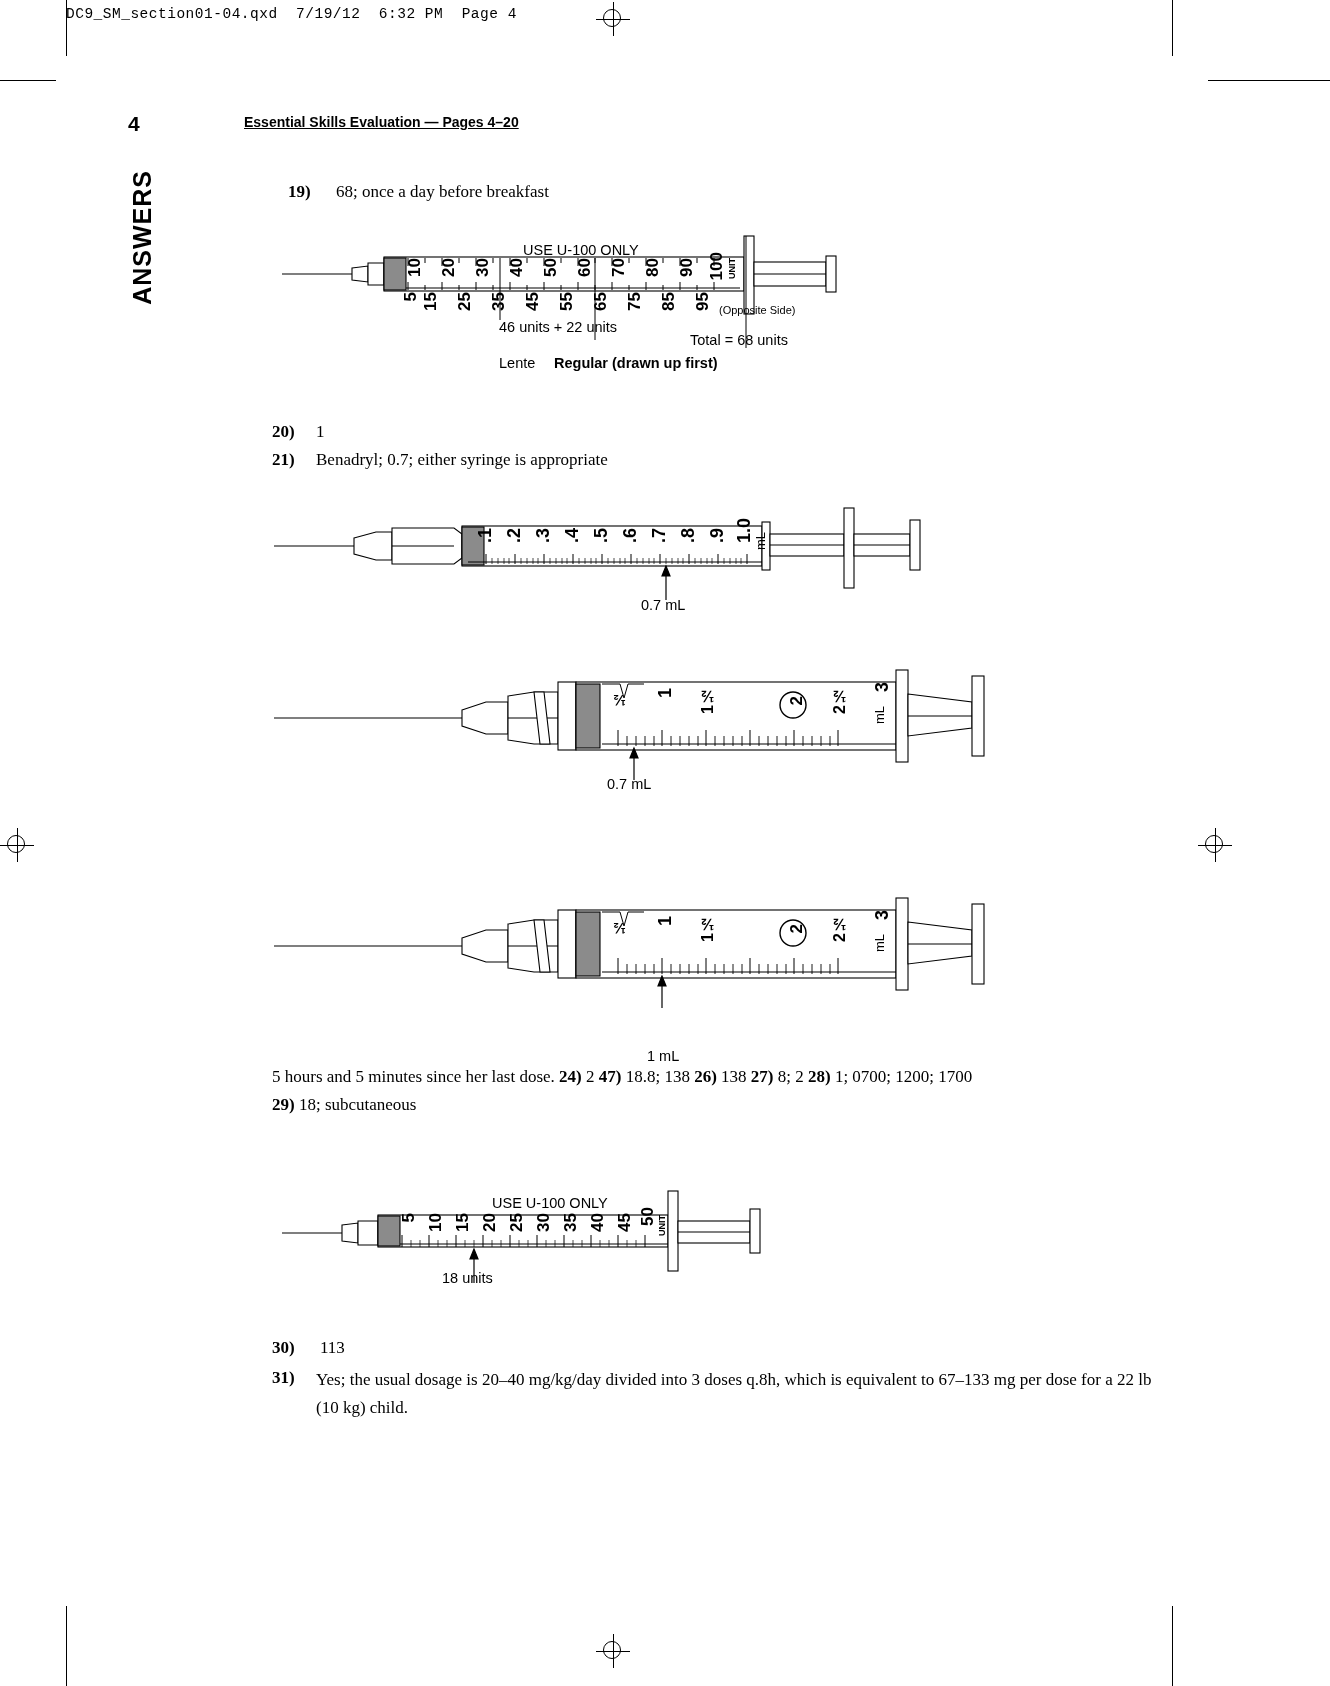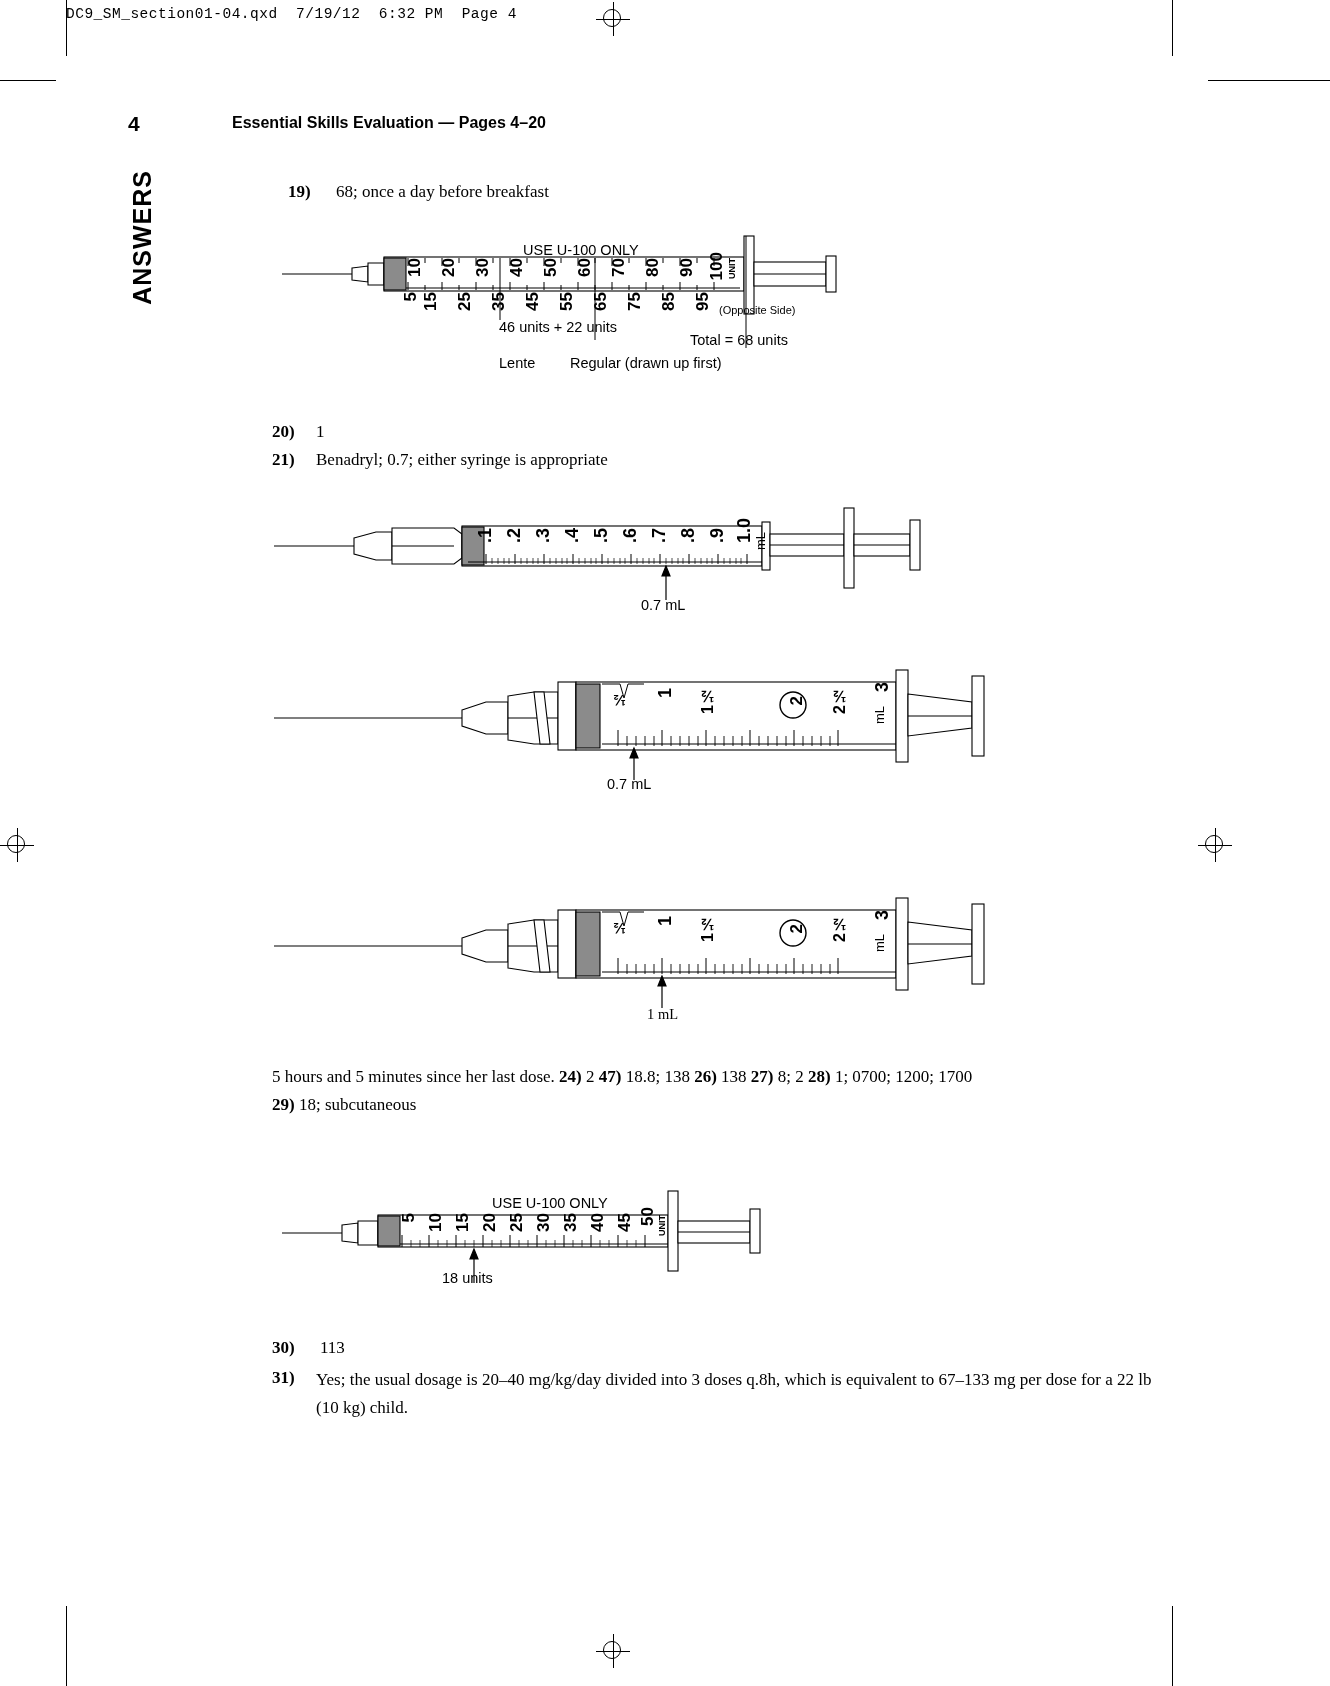--- a/index.html
+++ b/index.html
@@ -24,22 +24,22 @@
     font-family:"Liberation Mono", monospace;font-size:14.5px;letter-spacing:0.5px;
     white-space:pre;
   }
 
   
   .pagenum{
     position:absolute;left:128px;top:112px;
     font-family:"Liberation Sans", sans-serif;font-weight:bold;font-size:21px;
   }
   .runhead{
-    position:absolute;left:232px;top:114px;
-    font-family:"Liberation Sans", sans-serif;font-weight:bold;font-size:16px;
+    position:absolute;left:244px;top:114px;
+    font-family:"Liberation Sans", sans-serif;font-weight:bold;font-size:14px;text-decoration:underline;
   }
   .answers-tab{
     position:absolute;left:128px;top:170px;
     font-family:"Liberation Sans", sans-serif;font-weight:bold;font-size:25px;
     letter-spacing:1px;
     writing-mode:vertical-rl;transform:rotate(180deg);
     transform-origin:center;
   }
 
   
@@ -195,21 +195,21 @@
     <div class="tick-num" style="left:345px;top:62px;font-size:17px;">75</div>
     <div class="tick-num" style="left:379px;top:62px;font-size:17px;">85</div>
     <div class="tick-num" style="left:413px;top:62px;font-size:17px;">95</div>
 
     <div class="lbl lbl-sm" style="left:400px;top:74px;">(Opposite Side)</div>
   </div>
 
   <div class="lbl" style="position:absolute;left:499px;top:319px;">46 units + 22 units</div>
   <div class="lbl" style="position:absolute;left:690px;top:332px;">Total = 68 units</div>
   <div class="lbl" style="position:absolute;left:499px;top:355px;">Lente</div>
-  <div class="lbl" style="position:absolute;left:570px;top:355px;">Regular (drawn up first)</div>
+  <div class="lbl" style="position:absolute;left:554px;top:355px;font-weight:bold;">Regular (drawn up first)</div>
 
   <div class="item" style="left:272px;top:420px;width:860px;">
     <span class="num">20)</span>
     <span class="txt" style="margin-left:44px;">1</span>
   </div>
 
   <div class="item" style="left:272px;top:448px;width:860px;">
     <span class="num">21)</span>
     <span class="txt" style="margin-left:44px;">Benadryl; 0.7; either syringe is appropriate</span>
   </div>
@@ -426,21 +426,21 @@
     </svg>
 
     <div class="tick-num" style="left:339px;top:32px;font-size:15px;">½</div>
     <div class="tick-num" style="left:383px;top:28px;font-size:18px;">1</div>
     <div class="tick-num" style="left:427px;top:28px;font-size:16px;">1½</div>
     <div class="tick-num" style="left:515px;top:36px;font-size:17px;">2</div>
     <div class="tick-num" style="left:559px;top:28px;font-size:16px;">2½</div>
     <div class="tick-num" style="left:600px;top:22px;font-size:18px;">3</div>
     <div class="tick-num" style="left:600px;top:46px;font-size:13px;font-weight:normal;">mL</div>
   </div>
-  <div class="lbl" style="position:absolute;left:647px;top:1006px;font-family:Liberation Serif, serif;">1 mL</div>
+  <div class="lbl" style="position:absolute;left:647px;top:1048px;">1 mL</div>
 
   <div class="para" style="left:272px;top:1063px;width:880px;">
     <div>
       <span>5 hours and 5 minutes since her last dose.  </span><span class="numlabel">24)</span><span> 2  </span><span class="numlabel">47)</span><span> 18.8; 138  </span><span class="numlabel">26)</span><span> 138  </span><span class="numlabel">27)</span><span> 8; 2  </span><span class="numlabel">28)</span><span> 1; 0700; 1200; 1700</span>
     </div>
     <div>
       <span class="numlabel">29)</span> <span>18; subcutaneous</span>
     </div>
   </div>
 

